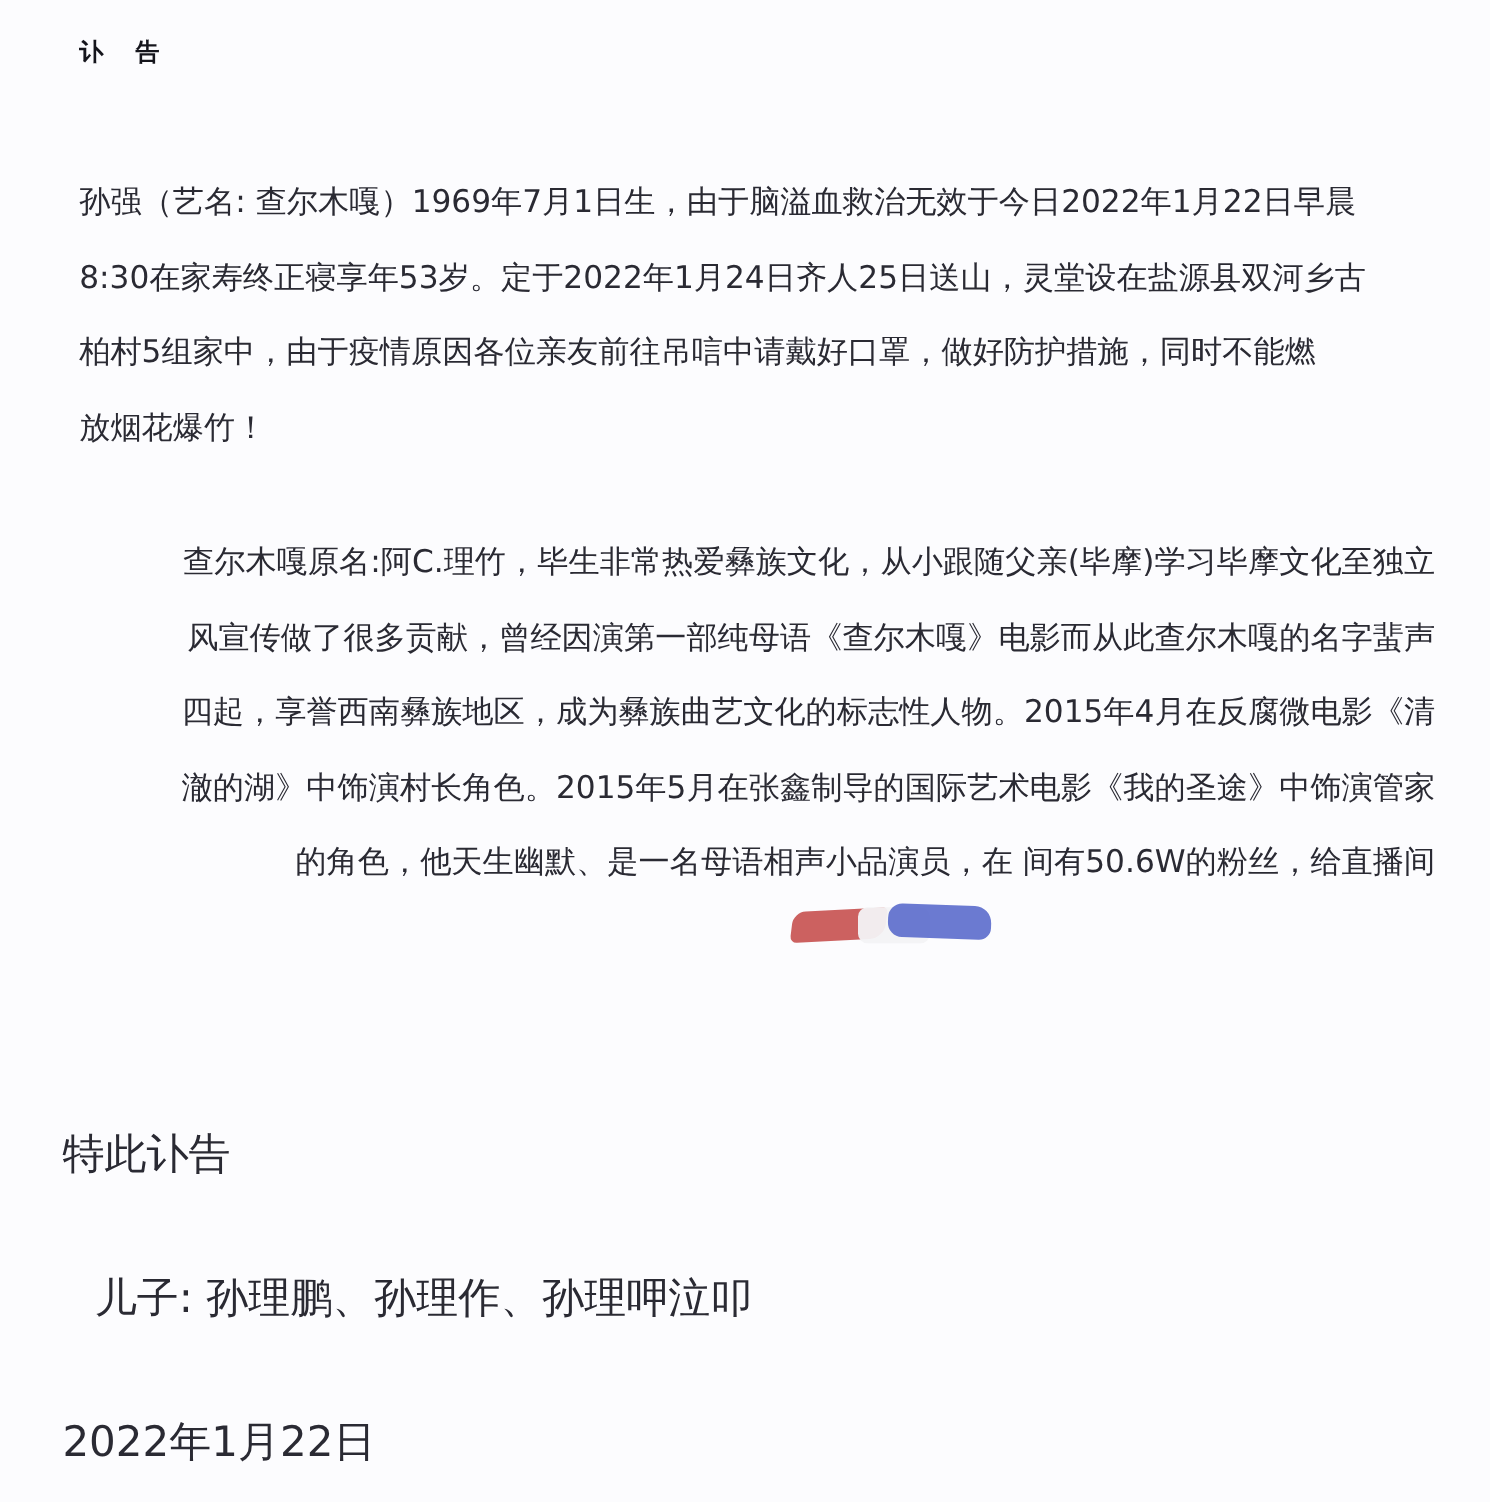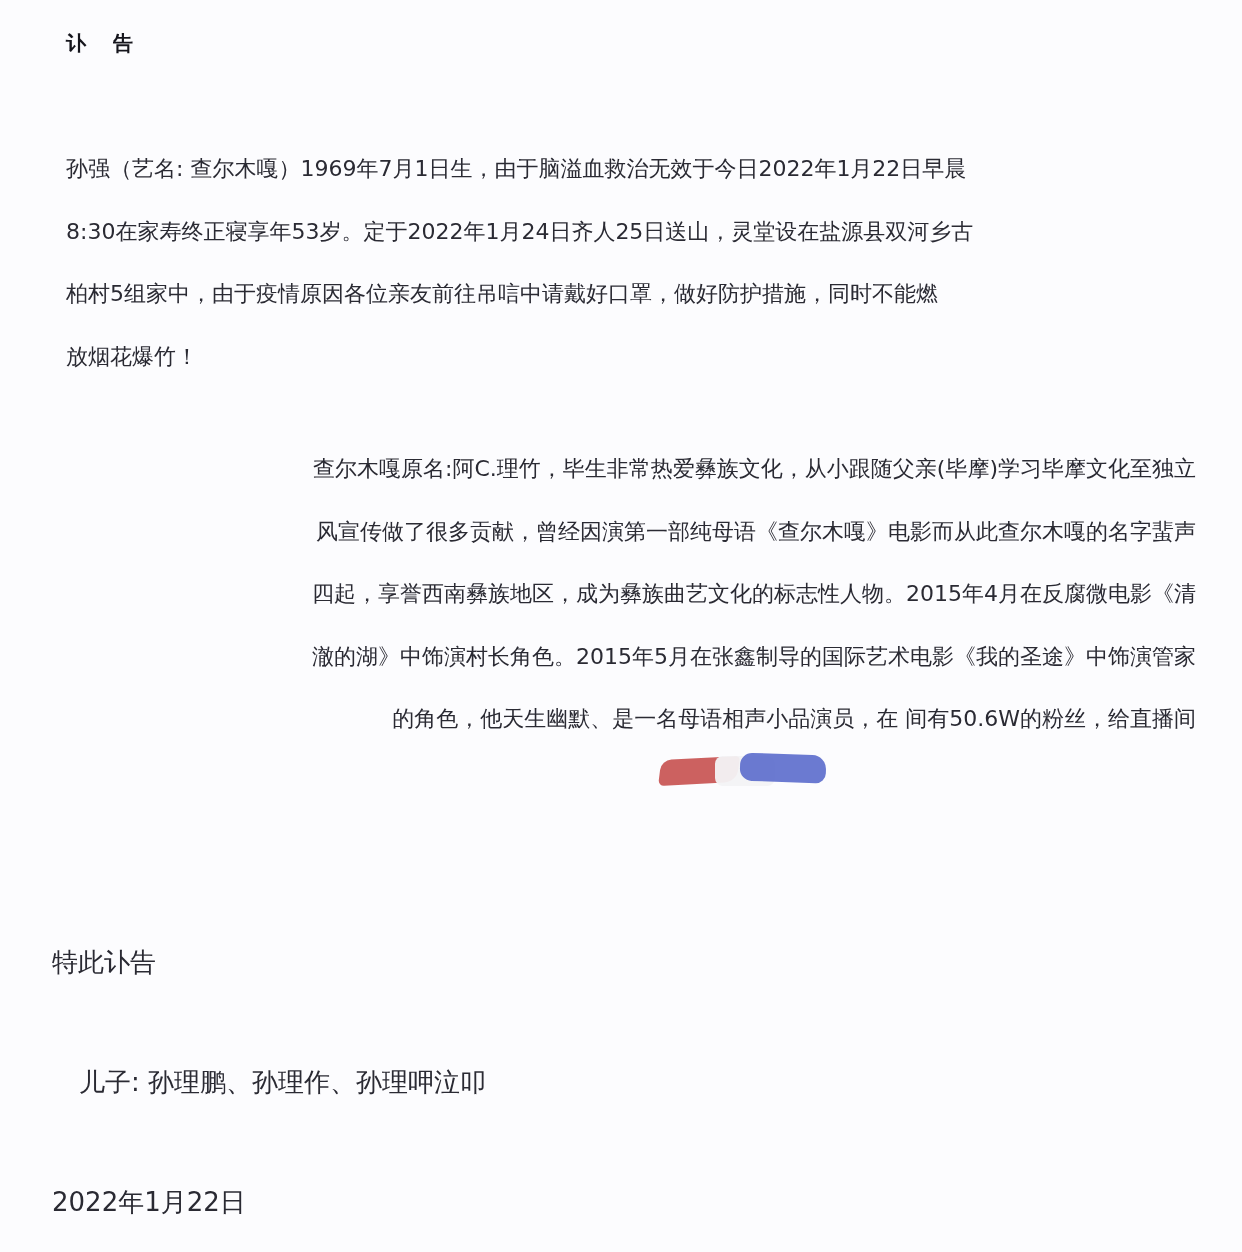--- a/index.html
+++ b/index.html
@@ -19,35 +19,35 @@
     position: absolute;
     left: 66px;
     top: 30px;
     font-size: 20px;
     font-weight: bold;
     letter-spacing: 10px;
     color: #15151c;
   }
   .para {
     position: absolute;
-    font-size: 22px;
+    font-size: 26px;
     line-height: 62.5px;
     margin: 0;
     word-break: break-all;
   }
   .para .line {
     display: block;
     white-space: nowrap;
   }
   .p1 { left: 66px; top: 138px; width: 1150px; }
   .p2 { left: 36px; top: 438px; width: 1160px; text-align: right; }
   .single {
     position: absolute;
     left: 52px;
-    font-size: 26px;
+    font-size: 35px;
     line-height: 40px;
     white-space: nowrap;
   }
   .closing { top: 942px; }
   .sons { top: 1062px; margin-left: 27px; }
   .date { top: 1182px; }
   .redaction {
     position: absolute;
     left: 660px;
     top: 752px;

